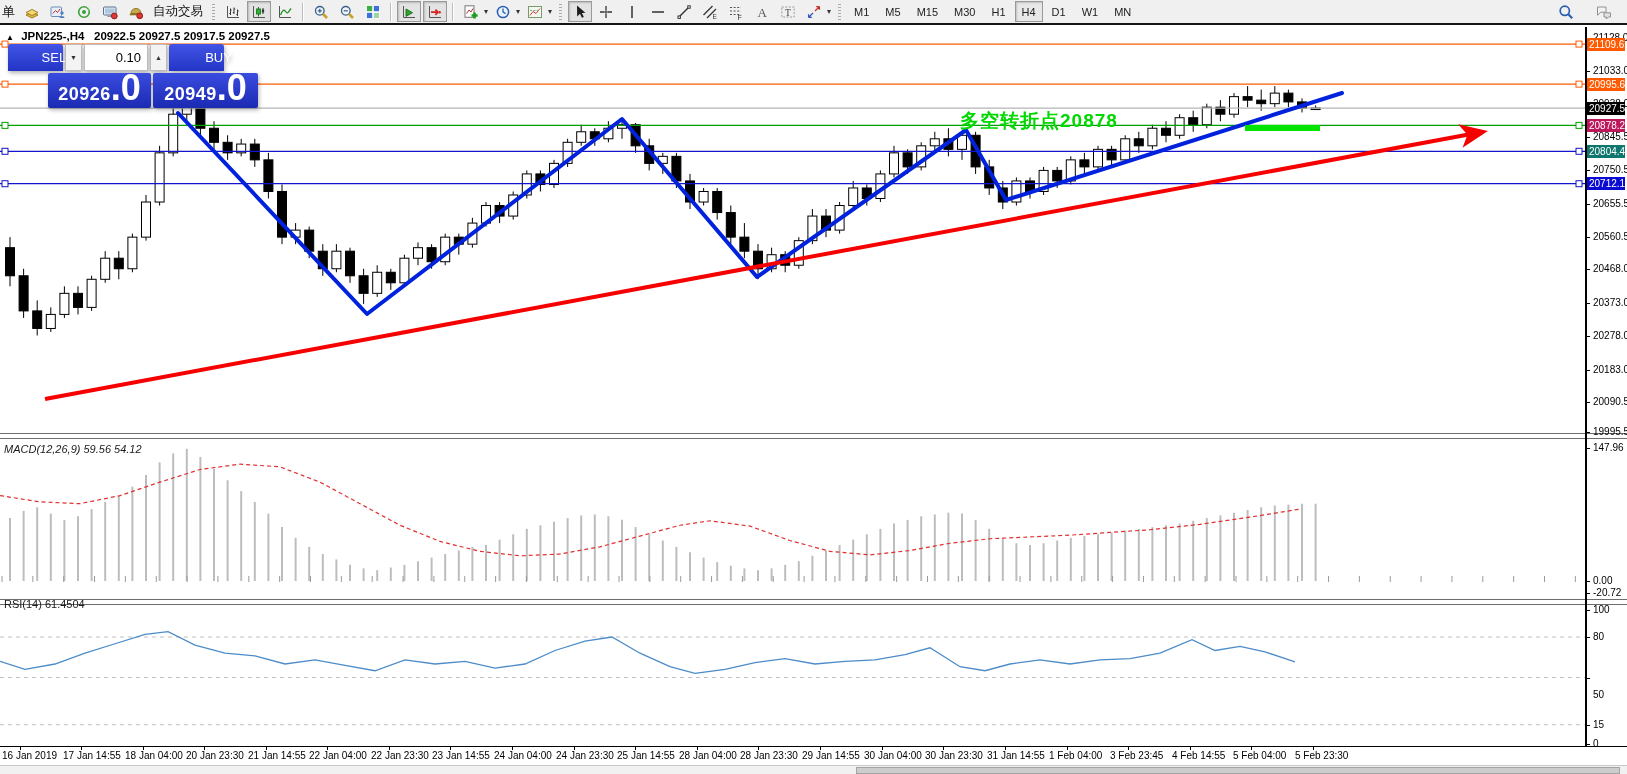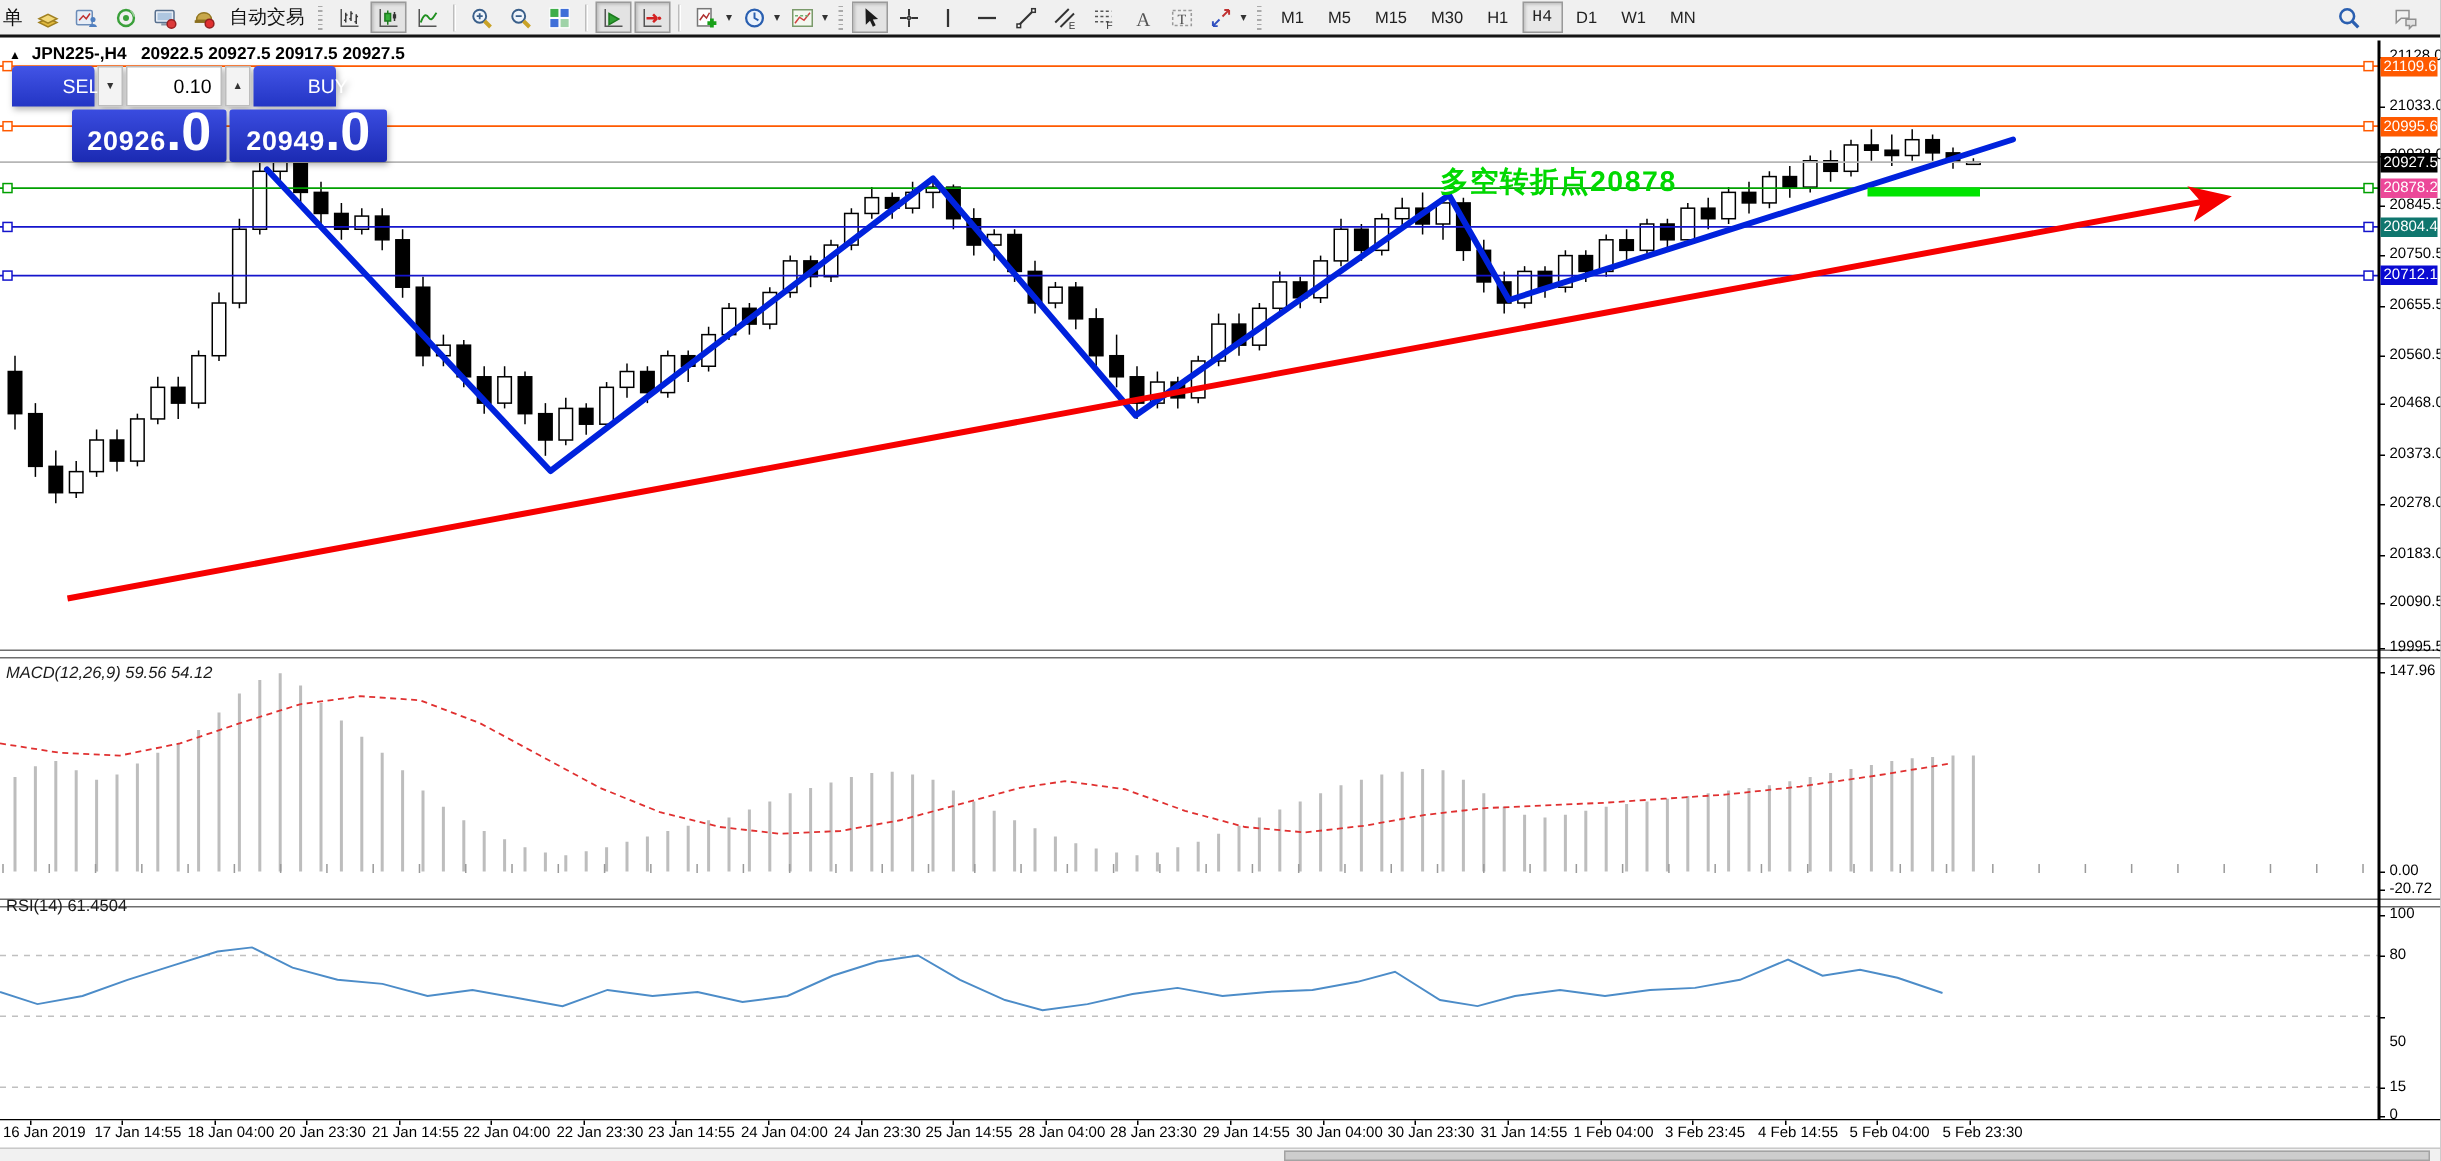--- a/index.html
+++ b/index.html
@@ -14,21 +14,21 @@
         background:transparent;border:1px solid transparent;margin:0 1px;box-sizing:border-box;}
   .tbtn svg{width:16px;height:16px;}
   .tbtn.pressed{background:#e3e3e3;border:1px solid #9a9a9a;box-shadow:inset 1px 1px 2px rgba(0,0,0,.18);}
   .tbtn-wrap{display:flex;align-items:center;}
   .dd{font-size:8px;color:#333;margin:0 2px 0 0;}
   .grip{width:3px;height:16px;margin:0 5px;
         background:repeating-linear-gradient(180deg,#aaa 0 1px,transparent 1px 3px);}
   .sepline{width:1px;height:18px;background:#bdbdbd;border-right:1px solid #fff;margin:0 4px;}
   .tf-btn{height:19px;padding:0 6px;font-size:11px;color:#222;display:flex;align-items:center;
           border:1px solid transparent;margin:0 1px;}
-  .tf-btn.active{background:#e8e8e8;border:1px solid #999;box-shadow:inset 1px 1px 2px rgba(0,0,0,.18);font-family:Liberation Mono, monospace;}
+  .tf-btn.active{background:#e8e8e8;border:1px solid #999;box-shadow:inset 1px 1px 2px rgba(0,0,0,.18);}
   .tb-right{margin-left:auto;display:flex;align-items:center;gap:12px;padding-right:10px;}
   .autotrade{display:flex;align-items:center;gap:3px;font-size:12.5px;color:#111;padding:0 4px;}
   
   .chart-title{position:absolute;left:6px;top:30px;font-size:11.5px;font-weight:bold;color:#000;z-index:30;}
   .chart-title .tri{font-size:8px;margin-right:4px;}
   svg.pane{position:absolute;left:0;}
   .sep{position:absolute;left:0;width:1627px;height:4px;background:#fff;
        border-top:1px solid #6e6e6e;border-bottom:1px solid #6e6e6e;box-sizing:content-box;z-index:5;}
   .ind-label{position:absolute;font-size:11px;color:#1a1a1a;z-index:6;}
   .axis-line{position:absolute;width:2px;background:#000;z-index:7;}
@@ -775,21 +775,21 @@
       <div class="tick-label" style="top: 631px;">80</div>
       <div class="tick-dash" style="top: 677.5px;"></div>
       <div class="tick-label" style="top: 689px;">50</div>
       <div class="tick-dash" style="top: 724.75px;"></div>
       <div class="tick-label" style="top: 718.75px;">15</div>
       <div class="tick-dash" style="top: 744px;"></div>
       <div class="tick-label" style="top: 738px;">0</div>
       <div class="badge" style="top: 37.5943px; background: rgb(255, 90, 0);">21109.6</div>
       <div class="badge" style="top: 77.6368px; background: rgb(255, 90, 0);">20995.6</div>
       <div class="badge" style="top: 101.557px; background: rgb(0, 0, 0);">20927.5</div>
-      <div class="badge" style="top: 118.873px; background: #ec4899;">20878.2</div>
+      <div class="badge" style="top: 118.873px; background: #be185d;">20878.2</div>
       <div class="badge" style="top: 144.796px; background: #0f766e;">20804.4</div>
       <div class="badge" style="top: 177.216px; background: rgb(10, 10, 210);">20712.1</div>
     </div>
 
   <div class="time-border"></div>
   <div class="time-axis" id="time-axis">
       <div class="time-tick" style="left: 20px;"></div>
       <div class="time-label" style="left: 2px;">16 Jan 2019</div>
       <div class="time-tick" style="left: 81px;"></div>
       <div class="time-label" style="left: 63px;">17 Jan 14:55</div>

